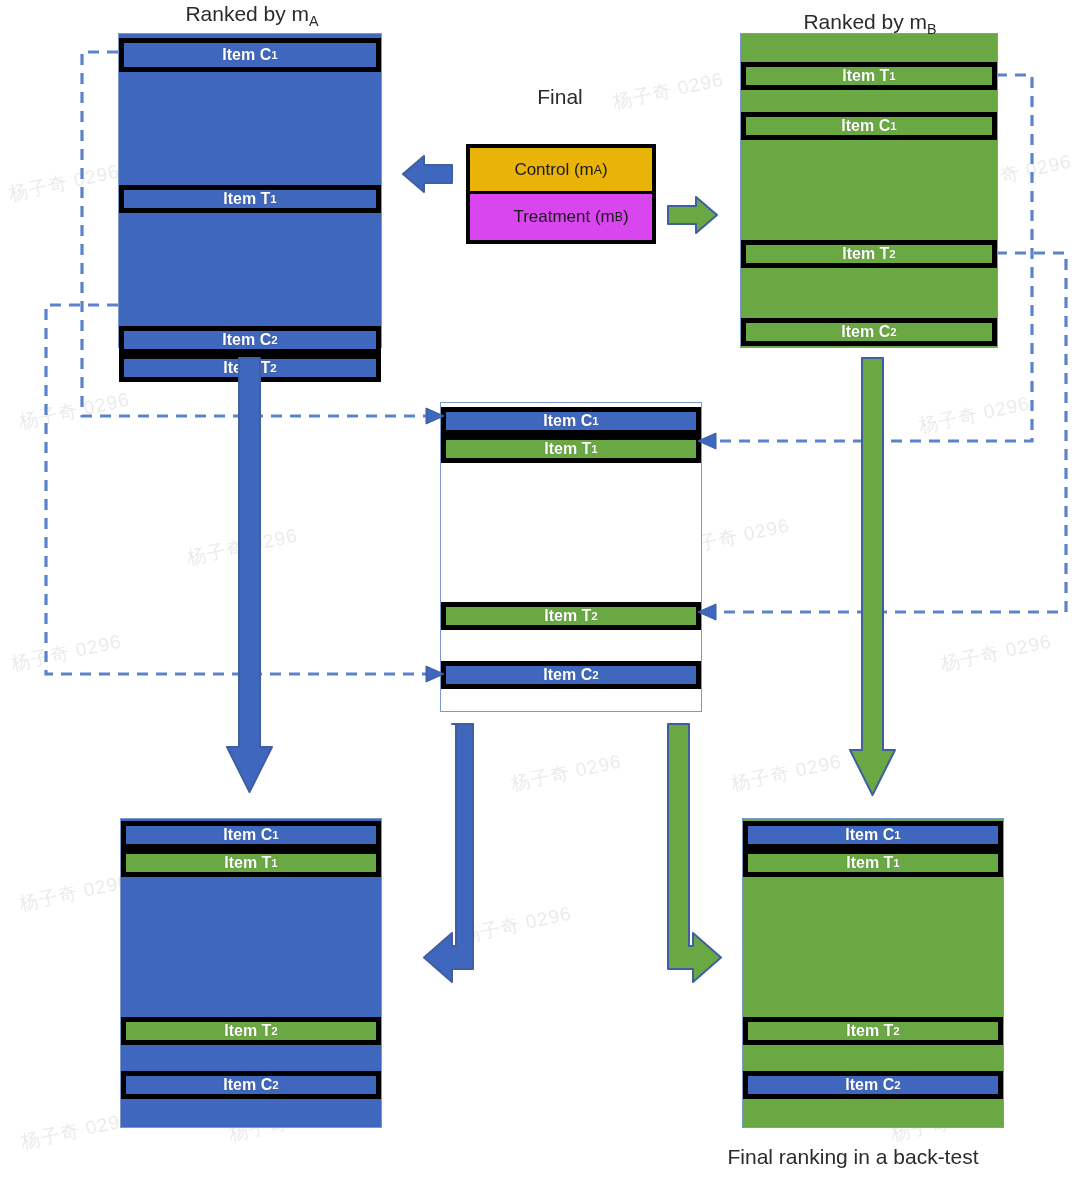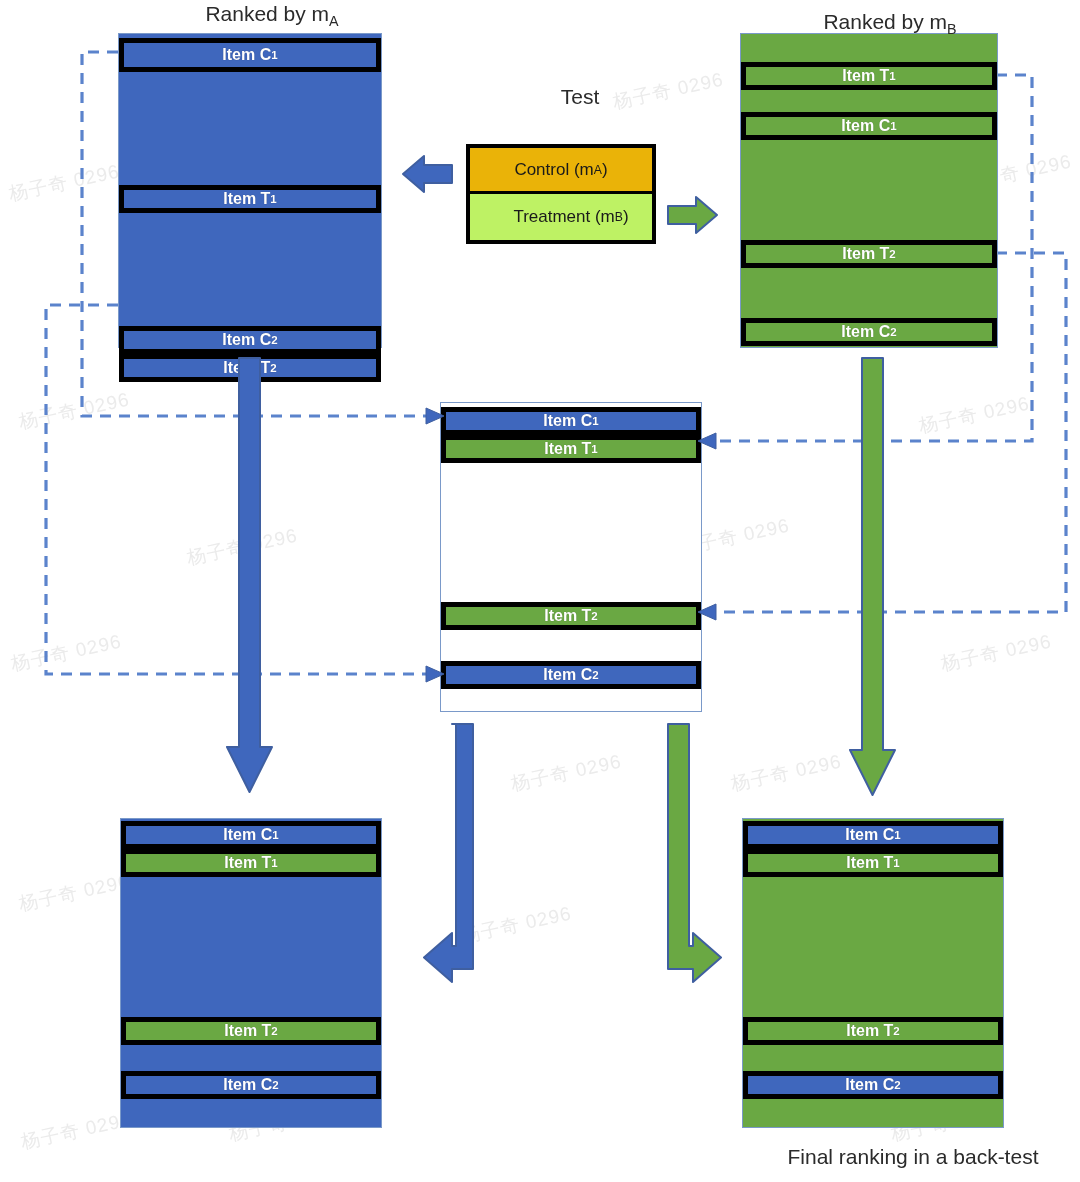--- a/index.html
+++ b/index.html
@@ -34,21 +34,20 @@
 
   
   .cap {
     position: absolute;
     font-size: 21px;
     color: #2b2b2b;
     font-family: "Liberation Sans", sans-serif;
     text-align: center;
     white-space: nowrap;
     z-index: 6;
-    margin-left: 20px;
   }
   .cap sub { font-size: 0.68em; }
 
   
   .panel {
     position: absolute;
     box-sizing: border-box;
     border: 1px solid #7a99c9;
     z-index: 3;
   }
@@ -87,21 +86,21 @@
   .legend-row {
     box-sizing: border-box;
     height: 50%;
     display: flex;
     align-items: center;
     justify-content: center;
     font-size: 17px;
     color: #1a1a1a;
   }
   .legend-row.control { background: #eab308; border-bottom: 3px solid #000; }
-  .legend-row.treat { background: #bef264; padding-left: 20px; }
+  .legend-row.treat { background: #d946ef; padding-left: 20px; }
   .legend-row sub { font-size: 0.72em; }
 
   
   svg.layer {
     position: absolute;
     left: 0; top: 0;
     width: 1080px;
     height: 1182px;
     pointer-events: none;
   }
@@ -186,21 +185,21 @@
       <span>Item T</span>
         <sub>2</sub>
     </div>
     <div class="row green" style="top:284px; height:28px;">
       <span>Item C</span>
         <sub>2</sub>
     </div>
   </div>
 
   <div class="cap" style="left:470px; top:82px; width:180px; line-height:30px;">
-    <div>Test</div>
+    <div>Final</div>
   </div>
   <div id="legend-box" style="left:466px; top:144px; width:190px; height:100px;">
     <div class="legend-row control">
       <span>Control (m</span>
         <sub>A</sub>
         <span>)</span>
     </div>
     <div class="legend-row treat">
       <span>Treatment (m</span>
         <sub>B</sub>
@@ -257,21 +256,21 @@
     </div>
     <div class="row green" style="top:198px; height:28px;">
       <span>Item T</span>
         <sub>2</sub>
     </div>
     <div class="row blue" style="top:252px; height:28px;">
       <span>Item C</span>
         <sub>2</sub>
     </div>
   </div>
-  <div class="cap" style="left:738px; top:1145px; width:310px;">Final ranking in a back-test</div>
+  <div class="cap" style="left:698px; top:1145px; width:310px;">Final ranking in a back-test</div>
 
   <svg id="arrows" class="layer">
 
     <path d="M403,174 L424,156 L424,165 L452,165 L452,183 L424,183 L424,192 Z" fill="#3F67BD" stroke="#3F5FA0" stroke-width="2" stroke-linejoin="round"></path>
 
     <path d="M717,215 L696,197 L696,206 L668,206 L668,224 L696,224 L696,233 Z" fill="#6AA843" stroke="#3F5FA0" stroke-width="2" stroke-linejoin="round"></path>
 
     <path d="M239,358 L260,358 L260,747 L272,747 L249.5,792 L227,747 L239,747 Z" fill="#3F67BD" stroke="#3F5FA0" stroke-width="2" stroke-linejoin="round"></path>
 
     <path d="M862,358 L883,358 L883,750 L895,750 L872.5,795 L850,750 L862,750 Z" fill="#6AA843" stroke="#3F5FA0" stroke-width="2" stroke-linejoin="round"></path>

